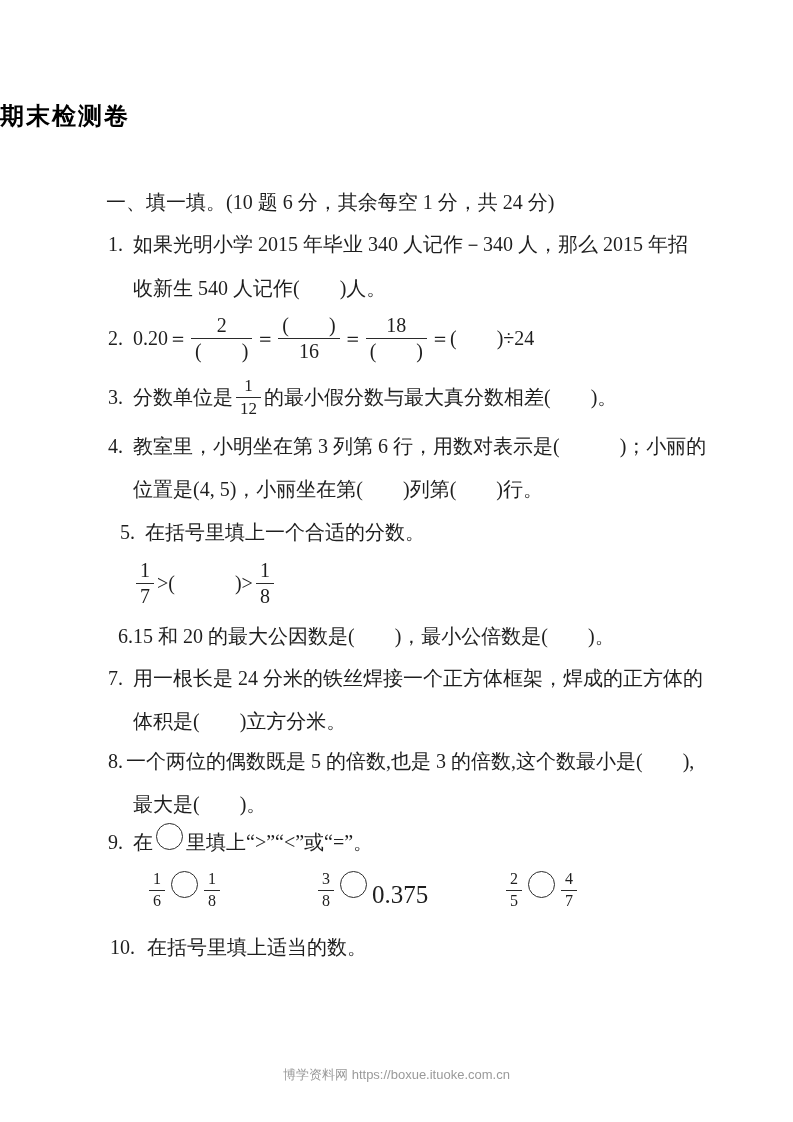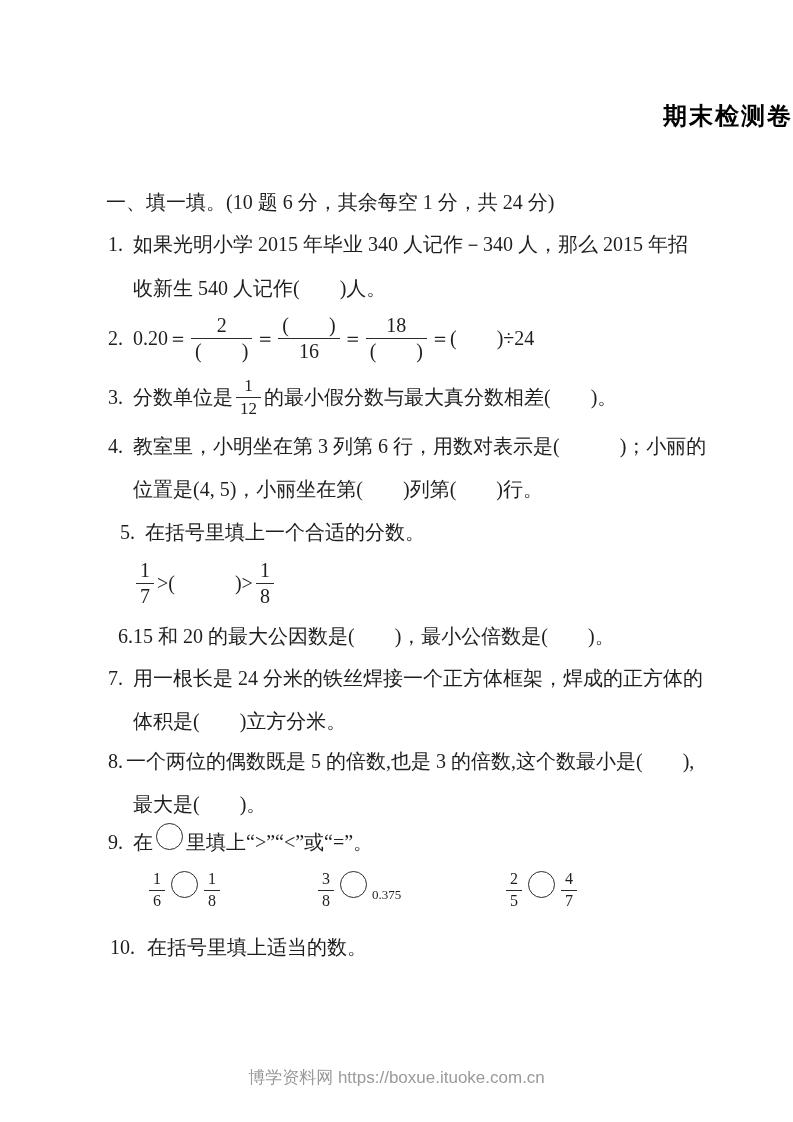--- a/index.html
+++ b/index.html
@@ -11,21 +11,21 @@
     font-family: "Liberation Serif", "DejaVu Serif", serif;
     color: #1e1e1e;
     overflow: hidden;
   }
   .title {
     position: absolute;
     top: 100px;
     left: 0;
     width: 100%;
     margin: 0;
-    text-align: right;
+    text-align: left;
     font-family: "Liberation Sans", "DejaVu Sans", sans-serif;
     font-weight: 700;
     font-size: 24px;
     letter-spacing: 2px;
     color: #000000;
   }
   .line {
     position: absolute;
     font-size: 20px;
     white-space: pre;
@@ -63,21 +63,21 @@
   .raise { position: relative; top: -6px; margin: 0 3px; }
   .cmp-group { position: absolute; top: 0; display: flex; align-items: center; }
   .dec { position: relative; top: 5px; margin-left: 2px; }
   .footer {
     position: absolute;
     top: 1066px;
     left: 0;
     width: 100%;
     text-align: center;
     font-family: "Liberation Sans", "DejaVu Sans", sans-serif;
-    font-size: 17px;
+    font-size: 13px;
     color: #9a9a9a;
   }
 </style>
 </head>
 <body>
 
 <div class="page">
 
   <h1 class="title">期末检测卷</h1>
 
@@ -140,21 +140,21 @@
           <span class="fn">1</span>
           <span class="fd">8</span>
         </span>
     </div>
     <div class="cmp-group" style="left:315px;">
       <span class="frac">
           <span class="fn">3</span>
           <span class="fd">8</span>
         </span>
       <span class="cmp-circle raise"></span>
-      <span class="dec" style="font-size:13px;">0.375</span>
+      <span class="dec" style="font-size:25px;">0.375</span>
     </div>
     <div class="cmp-group" style="left:503px;">
       <span class="frac">
           <span class="fn">2</span>
           <span class="fd">5</span>
         </span>
       <span class="cmp-circle raise"></span>
       <span class="frac">
           <span class="fn">4</span>
           <span class="fd">7</span>

